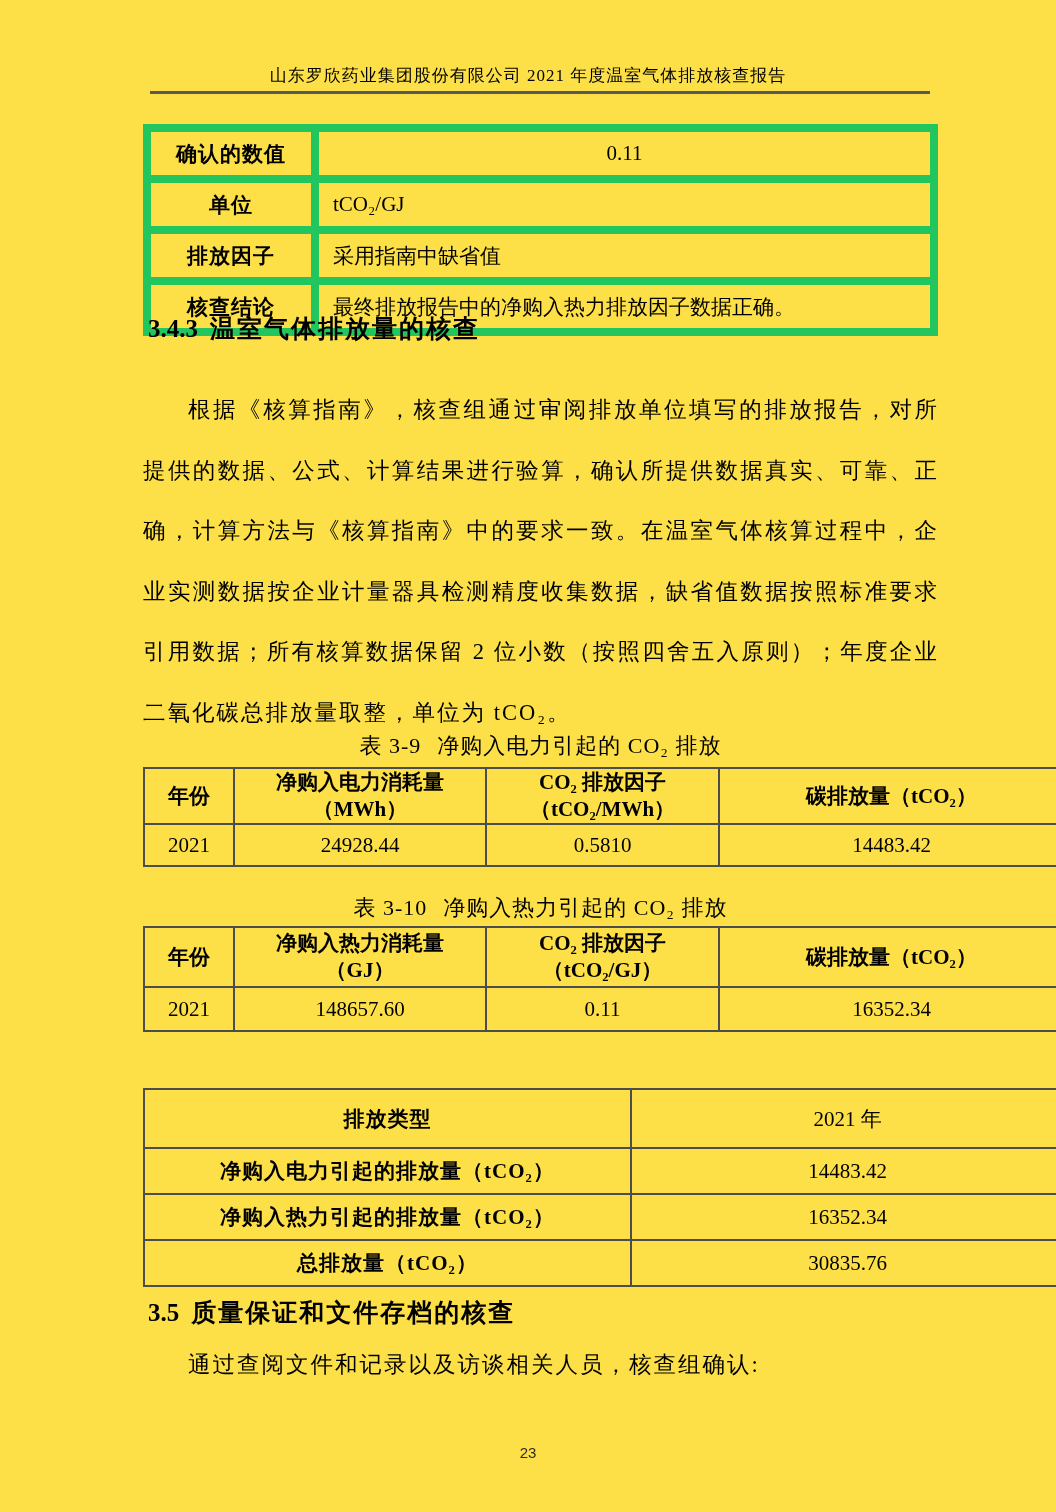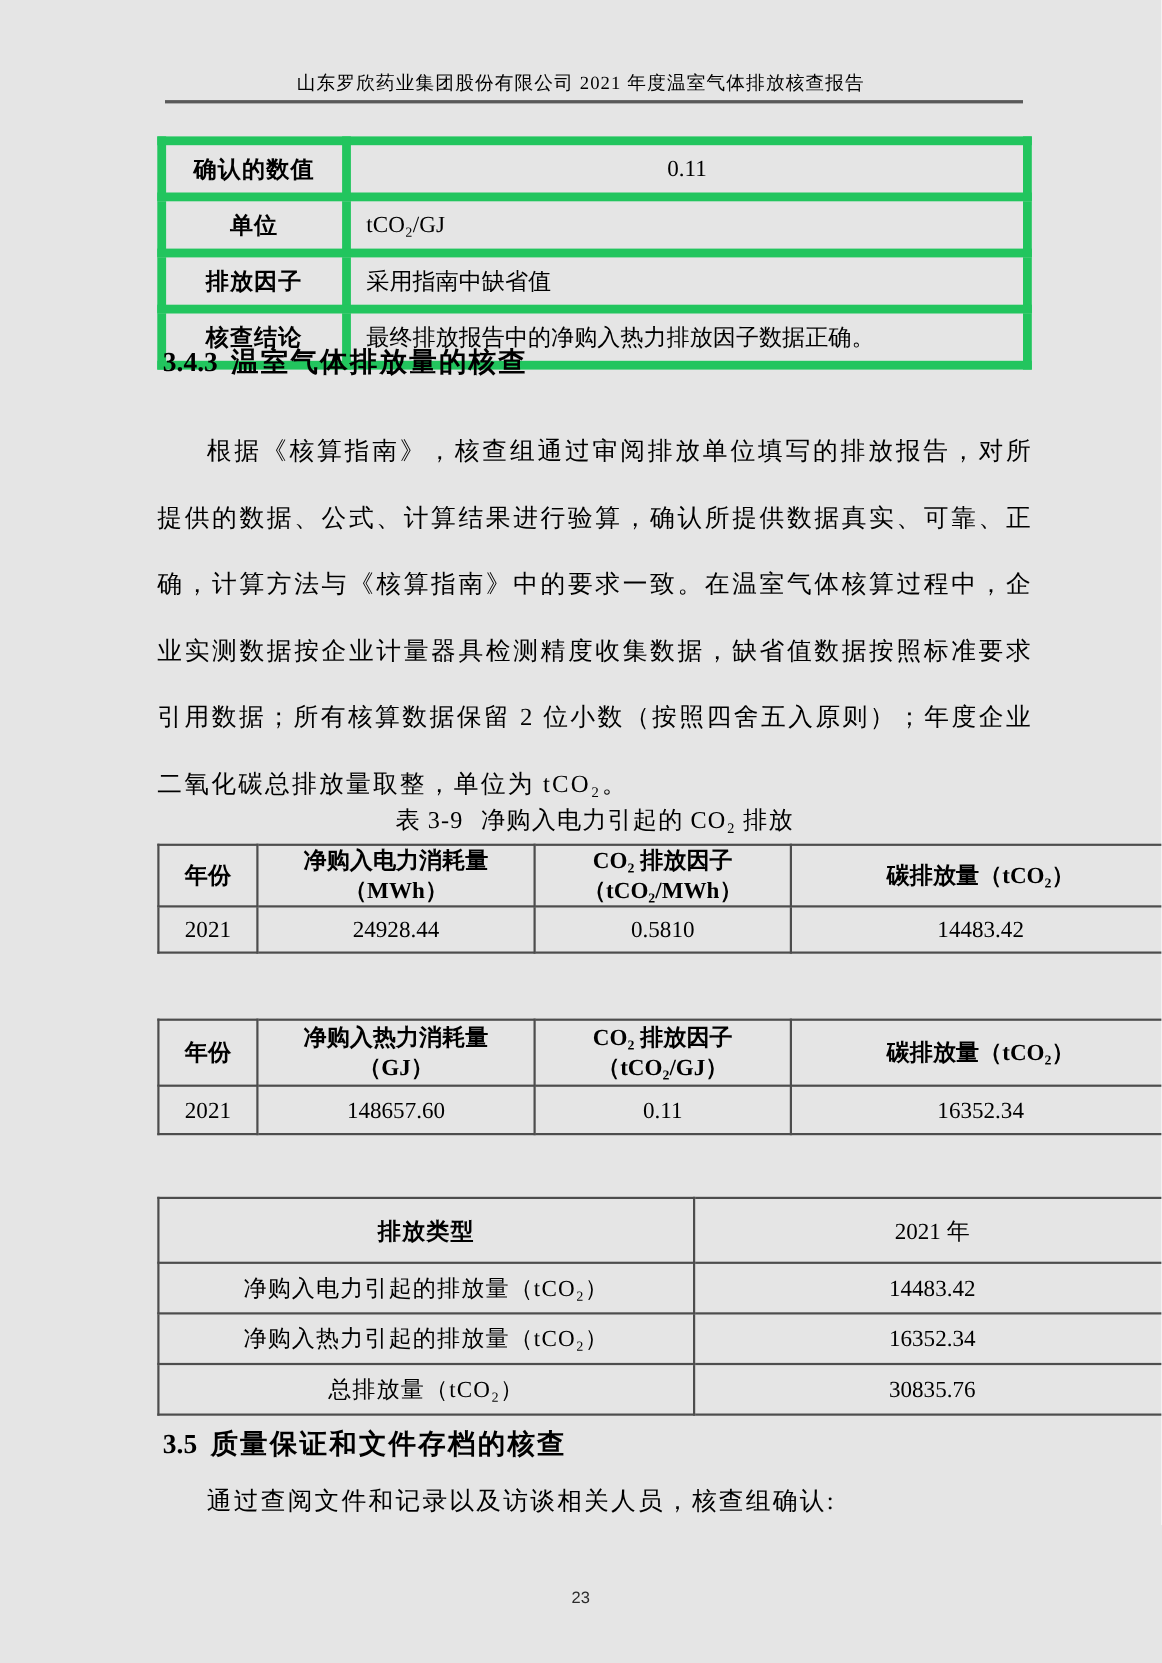--- a/index.html
+++ b/index.html
@@ -1,16 +1,16 @@
 <!DOCTYPE html>
 <html><head>
 <meta charset="utf-8">
 <style>
   html,body{margin:0;padding:0;background:#ffffff;}
-  .page{position:relative;width:1056px;height:1512px;background:#e5e5e5;overflow:hidden;
+  .page{position:relative;width:1056px;height:1512px;background:#fde047;overflow:hidden;
         font-family:"Liberation Serif","DejaVu Serif",serif;color:#000;}
   .header-title{position:absolute;top:64px;left:0;width:100%;text-align:center;
         font-size:17px;letter-spacing:1px;}
   .header-rule{position:absolute;top:91px;left:150px;width:780px;height:3px;background:#595959;}
 
   
   .info-table{position:absolute;top:124px;left:143px;width:795px;border-collapse:collapse;
         table-layout:fixed;font-size:21px;}
   .info-table td{border:8px solid #22c55e;height:43px;padding:0 14px;overflow:hidden;}
   .info-table td.lbl{font-weight:bold;text-align:center;padding:0;letter-spacing:1px;}
@@ -44,21 +44,21 @@
   .t310{top:926px;}
   .t39 th{height:54px;font-weight:bold;line-height:27px;}
   .t310 th{height:58px;font-weight:bold;line-height:27px;}
   .t39 td{height:40px;}
   .t310 td{height:42px;}
   .t311{top:1088px;}
   .t311 th{height:57px;}
   .t311 th.type-col{font-weight:bold;letter-spacing:1px;}
   .t311 th.year-col{font-weight:normal;}
   .t311 td{height:44px;}
-  .t311 td.rowlabel{font-weight:normal;letter-spacing:1px;}
+  .t311 td.rowlabel{font-weight:bold;letter-spacing:1px;}
 
   .page-number{position:absolute;top:1444px;left:0;width:100%;text-align:center;
         font-size:15px;color:#2b2b2b;font-family:"Liberation Sans","DejaVu Sans",sans-serif;}
 </style>
 </head>
 <body>
 
 <div class="page">
 
   <div class="header-title">山东罗欣药业集团股份有限公司 2021 年度温室气体排放核查报告</div>
@@ -125,20 +125,23 @@
       </tr>
       <tr>
         <td>2021</td>
         <td>24928.44</td>
         <td>0.5810</td>
         <td>14483.42</td>
       </tr>
     </tbody>
   </table>
 
+  <div class="tbl-caption cap310">
+    <span class="cap-label">表 3-10</span><span>净购入热力引起的 CO₂ 排放</span>
+  </div>
 
   <table class="data-table t310">
     <colgroup>
         <col style="width:90px">
         <col style="width:252px">
         <col style="width:233px">
         <col>
       </colgroup>
     <tbody>
       <tr>

